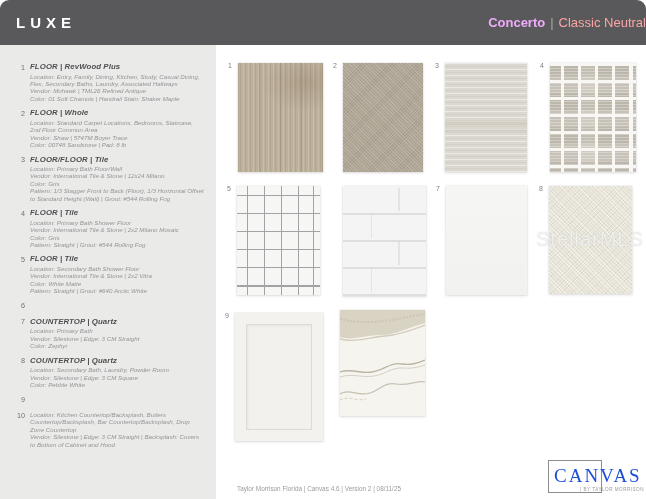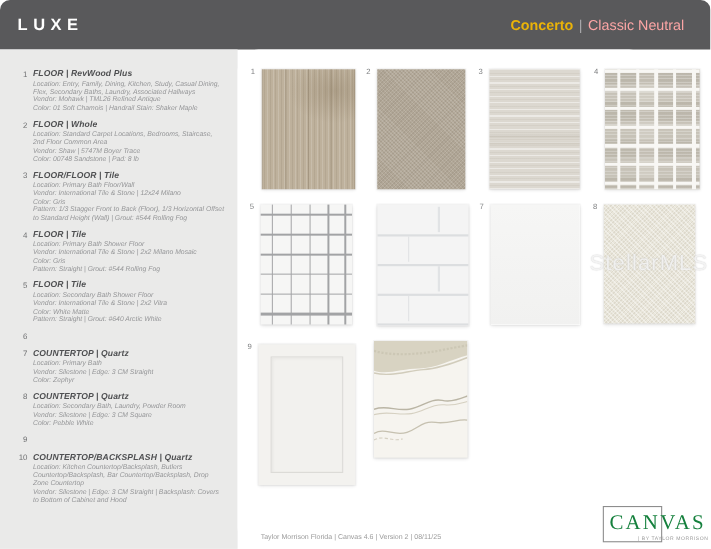--- a/index.html
+++ b/index.html
@@ -5,25 +5,25 @@
   html,body{margin:0;padding:0;background:#fff;}
   #page{
     position:relative;width:646px;height:499px;overflow:hidden;
     font-family:"Liberation Sans",sans-serif;background:#fff;
   }
   
   #header{
     position:absolute;left:0;top:0;width:646px;height:45px;
     background:#59595b;border-radius:9px 9px 0 0;
     display:flex;align-items:center;justify-content:space-between;
-    box-sizing:border-box;padding:0 24px 0 16px;
+    box-sizing:border-box;padding:0 0 0 16px;
   }
   #brand{color:#fff;font-weight:bold;font-size:15px;letter-spacing:5px;}
   #scheme{font-size:13px;color:#fff;white-space:nowrap;}
-  #scheme .collection{font-weight:bold;color:#eab308;}
+  #scheme .collection{font-weight:bold;color:#f0abfc;}
   #scheme .divider{color:#a9a9ac;margin:0 5px;font-weight:normal;}
   #scheme .scheme-name{color:#fca5a5;font-weight:normal;}
   
   #spec-panel{
     position:absolute;left:0;top:45px;width:216px;height:454px;
     background:#eaeae9;box-sizing:border-box;padding:17px 12px 0 10px;
   }
   .item{display:flex;margin-bottom:6px;}
   .item .num{
     width:15px;flex:0 0 15px;text-align:right;padding-right:5px;
@@ -91,21 +91,21 @@
   #watermark{
     position:absolute;left:320px;top:183px;font-size:20px;letter-spacing:1px;
     color:rgba(255,255,255,.78);white-space:nowrap;
     text-shadow:0 0 1px rgba(140,140,140,.55);
   }
   
   #version-line{position:absolute;left:21px;top:440px;font-size:6.4px;color:#9b9b9b;}
   #canvas-logo{position:absolute;left:332px;top:418px;width:92px;height:34px;}
   #canvas-logo .word{
     position:absolute;left:6px;top:2px;
-    font-family:"Liberation Serif",serif;font-size:19px;letter-spacing:2px;color:#15803d;
+    font-family:"Liberation Serif",serif;font-size:19px;letter-spacing:2px;color:#1d4ed8;
   }
   #canvas-logo .box{
     position:absolute;left:0;top:-3px;width:52px;height:31px;
     border:1px solid #8d8d8d;
   }
   #canvas-logo .tagline{
     position:absolute;right:-4px;top:24px;font-size:4.6px;letter-spacing:.5px;color:#9a9a9a;white-space:nowrap;
   }
 </style>
 </head>
@@ -189,21 +189,20 @@
           <div class="detail">Vendor: Silestone | Edge: 3 CM Square</div>
           <div class="detail">Color: Pebble White</div>
         </div>
       </div>
       <div class="item">
         <div class="num">9</div>
       </div>
       <div class="item">
         <div class="num">10</div>
         <div class="body">
-          <div class="title">COUNTERTOP/BACKSPLASH | Quartz</div>
           <div class="detail">Location: Kitchen Countertop/Backsplash, Butlers Countertop/Backsplash, Bar Countertop/Backsplash, Drop Zone Countertop</div>
           <div class="detail">Vendor: Silestone | Edge: 3 CM Straight | Backsplash: Covers to Bottom of Cabinet and Hood</div>
         </div>
       </div>
     </div>
 
   <div id="swatch-area">
 
     <div class="sw" id="s1">
       <span class="swnum">1</span>

